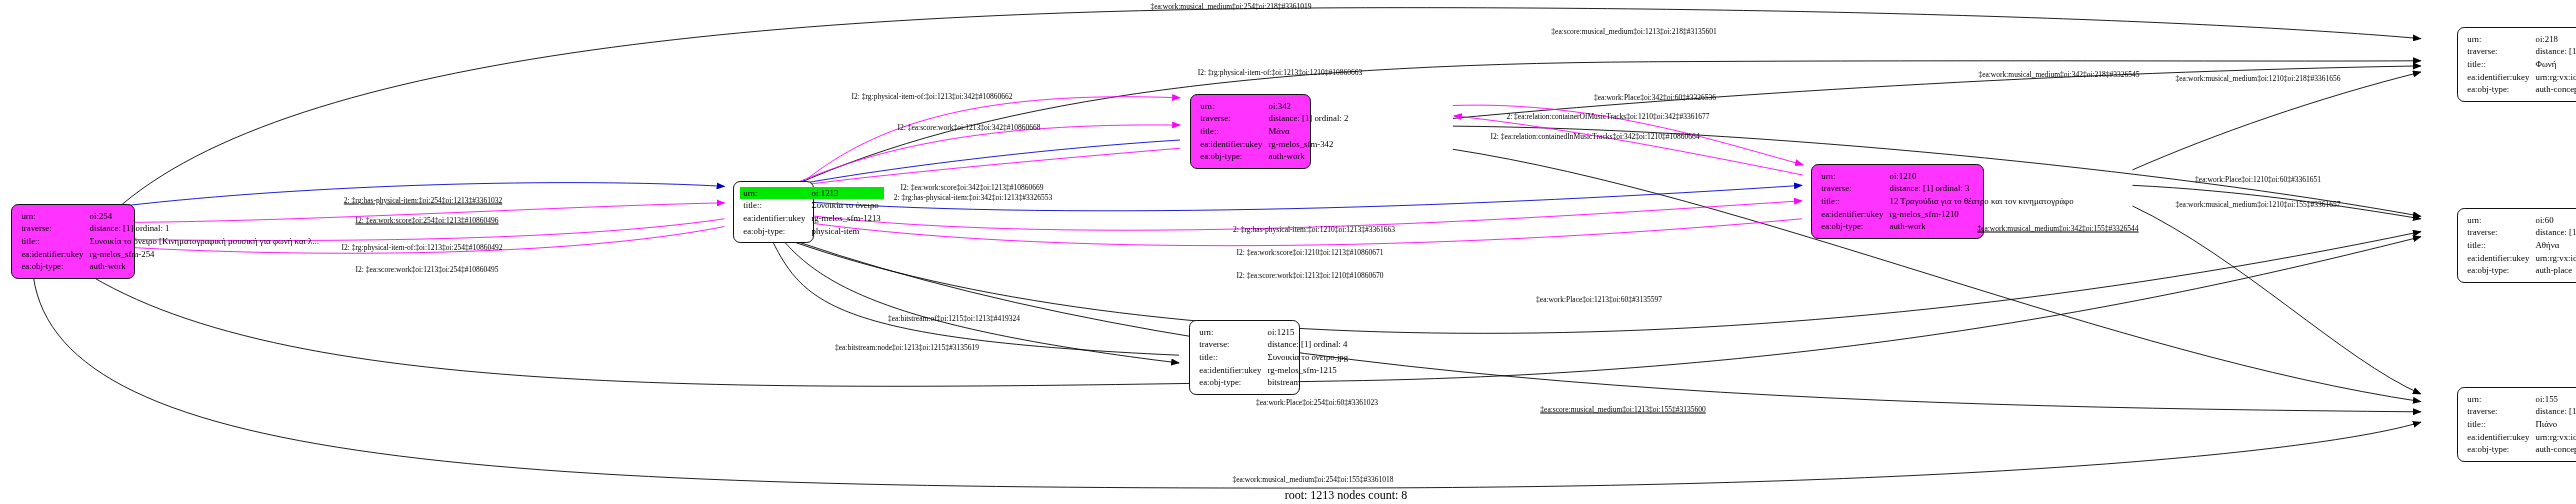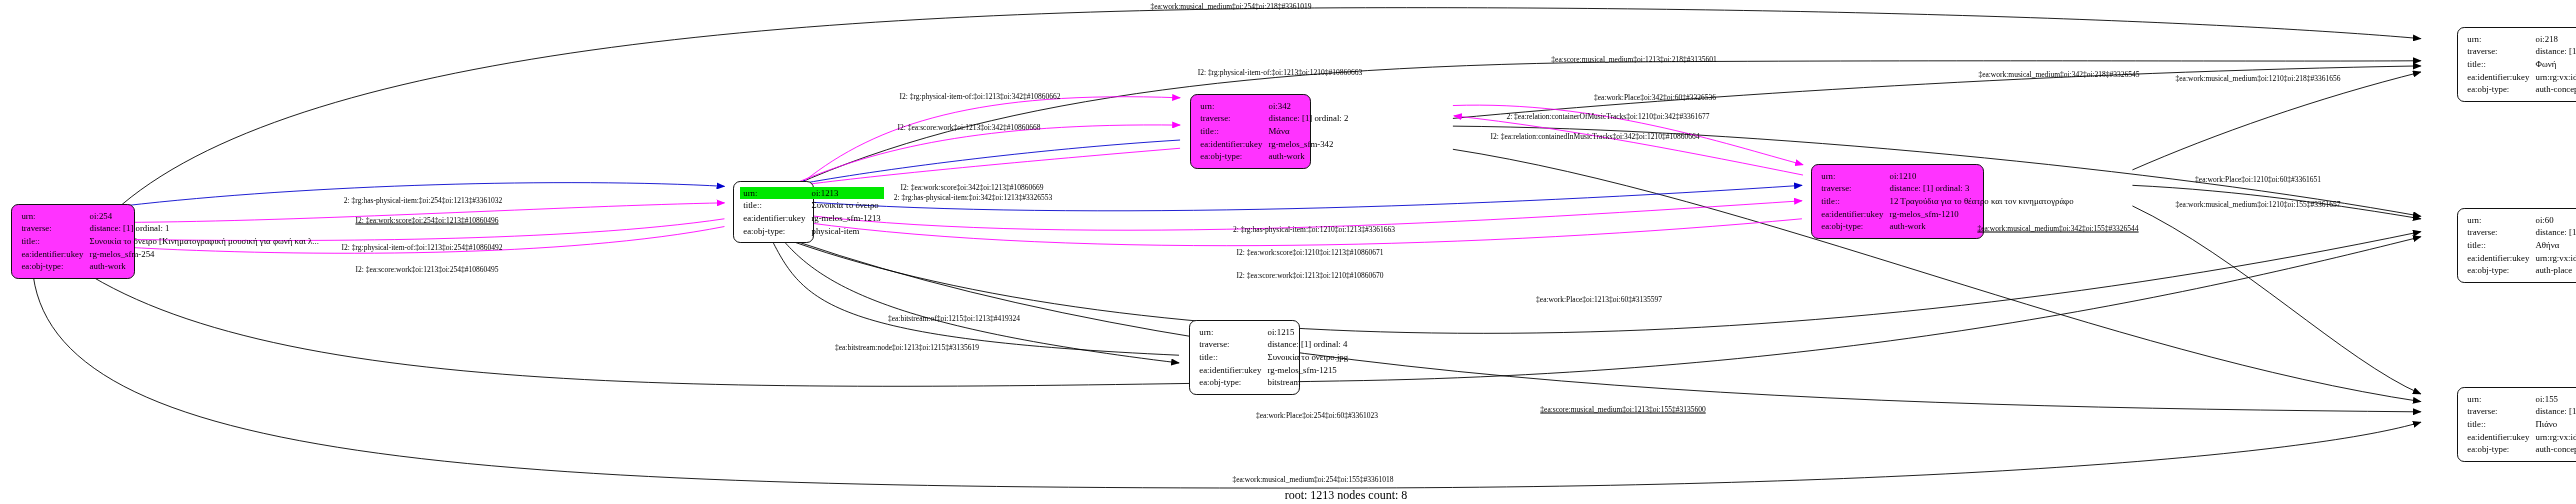--- a/index.html
+++ b/index.html
@@ -283,44 +283,44 @@
           </tr>
       <tr>
             <td class="k">ea:obj-type:</td>
           <td>auth-concept</td>
           </tr>
     </tbody>
       </table>
   </div>
 
   <div class="elabel sm" style="left:1231px;top:6.2px;">‡ea:work:musical_medium‡oi:254‡oi:218‡#3361019</div>
-  <div class="elabel sm" style="left:1634px;top:31px;margin-top:28px;">‡ea:score:musical_medium‡oi:1213‡oi:218‡#3135601</div>
+  <div class="elabel sm" style="left:1634px;top:31px;">‡ea:score:musical_medium‡oi:1213‡oi:218‡#3135601</div>
   <div class="elabel sm" style="left:1280px;top:72px;">I2: ‡rg:physical-item-of:‡oi:1213‡oi:1210‡#10860663</div>
   <div class="elabel sm" style="left:2059px;top:74px;text-align:center;">‡ea:work:musical_medium‡oi:342‡oi:218‡#3326545</div>
-  <div class="elabel sm" style="left:980px;top:96px;">I2: ‡rg:physical-item-of:‡oi:1213‡oi:342‡#10860662</div>
+  <div class="elabel sm" style="left:932px;top:96px;">I2: ‡rg:physical-item-of:‡oi:1213‡oi:342‡#10860662</div>
   <div class="elabel sm" style="left:969px;top:127px;">I2: ‡ea:score:work‡oi:1213‡oi:342‡#10860668</div>
   <div class="elabel sm" style="left:973px;top:157px;margin-top:40px;">2: ‡rg:has-physical-item:‡oi:342‡oi:1213‡#3326553</div>
   <div class="elabel sm" style="left:972px;top:187px;">I2: ‡ea:work:score‡oi:342‡oi:1213‡#10860669</div>
   <div class="elabel sm" style="left:1655px;top:97px;">‡ea:work:Place‡oi:342‡oi:60‡#3326536</div>
   <div class="elabel sm" style="left:2258px;top:78px;">‡ea:work:musical_medium‡oi:1210‡oi:218‡#3361656</div>
   <div class="elabel sm" style="left:1608px;top:116px;">2: ‡ea:relation:containerOfMusicTracks‡oi:1210‡oi:342‡#3361677</div>
   <div class="elabel sm" style="left:1595px;top:136px;">I2: ‡ea:relation:containedInMusicTracks‡oi:342‡oi:1210‡#10860664</div>
-  <div class="elabel sm" style="left:423px;top:200px;">2: ‡rg:has-physical-item:‡oi:254‡oi:1213‡#3361032</div>
+  <div class="elabel sm" style="left:423px;top:200px;text-decoration:underline;">2: ‡rg:has-physical-item:‡oi:254‡oi:1213‡#3361032</div>
   <div class="elabel sm" style="left:427px;top:220px;text-decoration:underline;">I2: ‡ea:work:score‡oi:254‡oi:1213‡#10860496</div>
   <div class="elabel sm" style="left:422px;top:247px;">I2: ‡rg:physical-item-of:‡oi:1213‡oi:254‡#10860492</div>
   <div class="elabel sm" style="left:427px;top:269px;">I2: ‡ea:score:work‡oi:1213‡oi:254‡#10860495</div>
   <div class="elabel sm" style="left:1314px;top:229px;">2: ‡rg:has-physical-item:‡oi:1210‡oi:1213‡#3361663</div>
   <div class="elabel sm" style="left:1310px;top:252px;">I2: ‡ea:work:score‡oi:1210‡oi:1213‡#10860671</div>
   <div class="elabel sm" style="left:1310px;top:275px;">I2: ‡ea:score:work‡oi:1213‡oi:1210‡#10860670</div>
   <div class="elabel sm" style="left:2258px;top:179px;">‡ea:work:Place‡oi:1210‡oi:60‡#3361651</div>
   <div class="elabel sm" style="left:2258px;top:204px;">‡ea:work:musical_medium‡oi:1210‡oi:155‡#3361657</div>
   <div class="elabel sm" style="left:2058px;top:228px;text-decoration:underline;">‡ea:work:musical_medium‡oi:342‡oi:155‡#3326544</div>
   <div class="elabel sm" style="left:910px;top:318px;margin-left:44px;">‡ea:bitstream:of‡oi:1215‡oi:1213‡#419324</div>
   <div class="elabel sm" style="left:907px;top:347px;">‡ea:bitstream:node‡oi:1213‡oi:1215‡#3135619</div>
   <div class="elabel sm" style="left:1599px;top:299px;">‡ea:work:Place‡oi:1213‡oi:60‡#3135597</div>
   <div class="elabel sm" style="left:1623px;top:409px;text-decoration:underline;">‡ea:score:musical_medium‡oi:1213‡oi:155‡#3135600</div>
-  <div class="elabel sm" style="left:1317px;top:415px;">‡ea:work:Place‡oi:254‡oi:60‡#3361023</div>
+  <div class="elabel sm" style="left:1317px;top:402px;">‡ea:work:Place‡oi:254‡oi:60‡#3361023</div>
   <div class="elabel sm" style="left:1313px;top:479px;">‡ea:work:musical_medium‡oi:254‡oi:155‡#3361018</div>
 
   <div class="footer" style="left:1346px;top:495px;">root: 1213 nodes count: 8</div>
 
 </div>
 
 
 </body></html>

